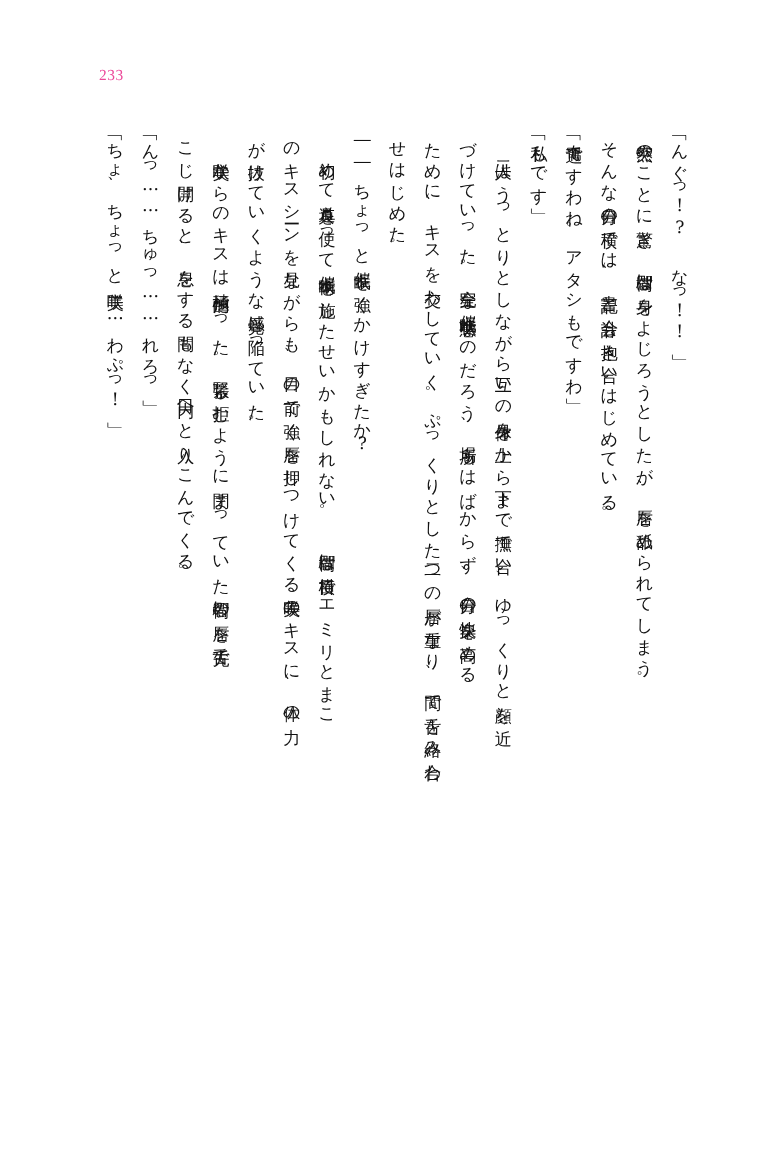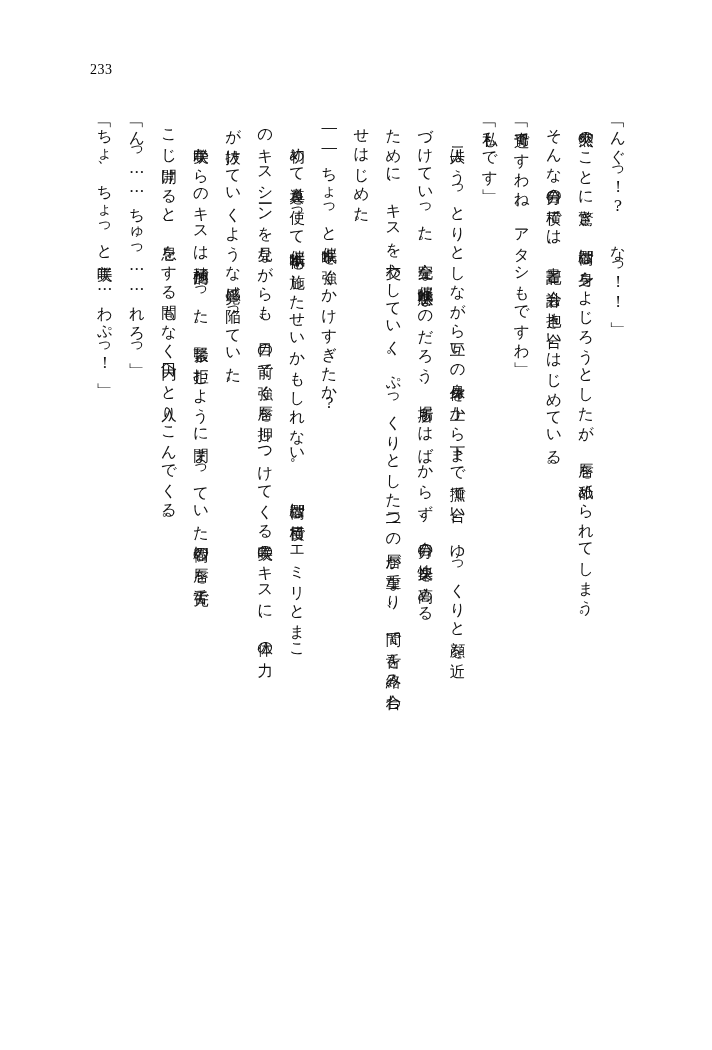--- a/index.html
+++ b/index.html
@@ -17,21 +17,21 @@
     height: 1050px;
     background: #ffffff;
     overflow: hidden;
   }
   .page-number {
     position: absolute;
     top: 62px;
     left: 90px;
     font-size: 14px;
     letter-spacing: 0.5px;
-    color: #000000;
+    color: #ec4899;
     font-family: "Liberation Serif", "DejaVu Serif", serif;
   }
   .text-body {
     position: absolute;
     top: 118px;
     right: 78px;
     height: 880px;
     width: 545px;
     writing-mode: vertical-rl;
     text-orientation: upright;

